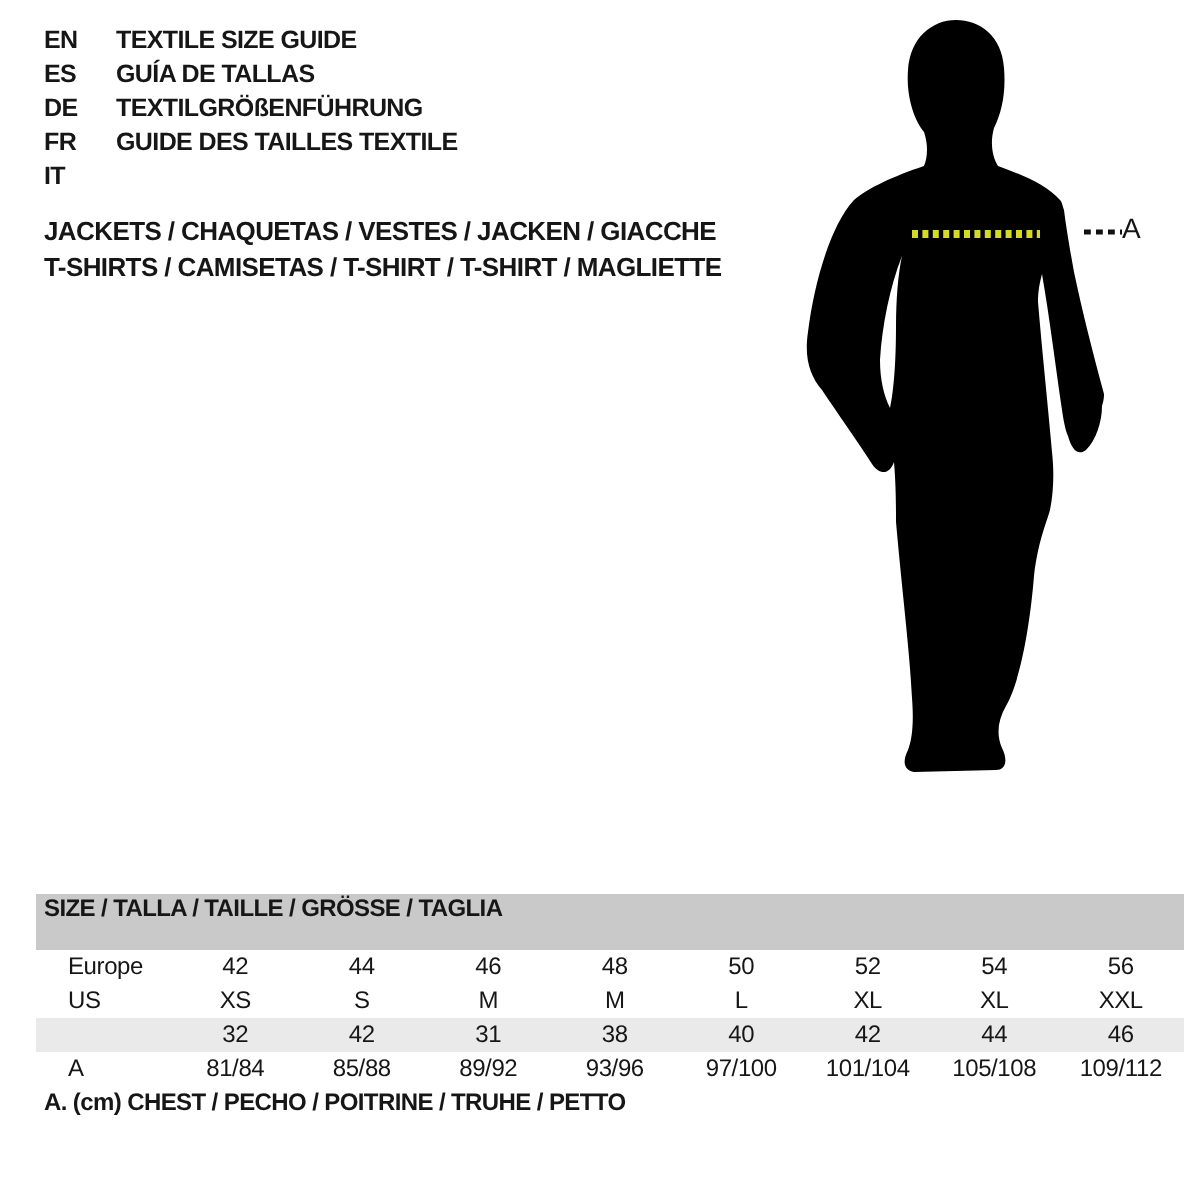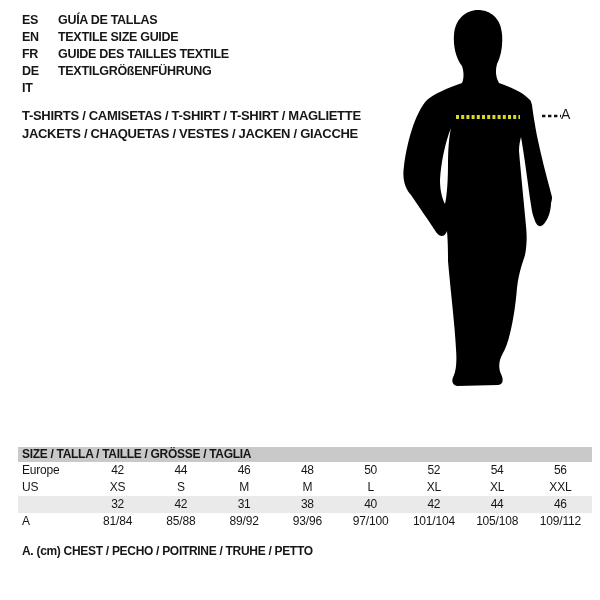--- a/index.html
+++ b/index.html
@@ -22,59 +22,59 @@
   .gap-fill{fill:#fff;}
   .chest-line{stroke:var(--accent-yellow,#d4da25);stroke-width:4;stroke-dasharray:3 2.2;fill:none;}
   .pointer-line{stroke:#111;stroke-width:2.6;stroke-dasharray:3.4 2.6;fill:none;}
   .measure-label{position:absolute;left:561px;top:106px;font-size:14px;font-weight:400;letter-spacing:0;}
 
   
   .section-title{position:absolute;left:22px;top:415px;font-size:13px;font-weight:700;letter-spacing:-0.3px;white-space:nowrap;}
 
   
   .size-table{position:absolute;left:18px;top:447px;width:574px;}
-  .t-header{height:15px;line-height:15px;background:var(--header-gray,#c9c9c9);font-size:12px;font-weight:700;letter-spacing:-0.3px;padding-left:4px;box-sizing:border-box;}
+  .t-header{height:28px;line-height:15px;background:var(--header-gray,#c9c9c9);font-size:12px;font-weight:700;letter-spacing:-0.3px;padding-left:4px;box-sizing:border-box;}
   .t-row{display:grid;grid-template-columns:68px repeat(8,1fr);height:17px;line-height:17px;font-size:12px;letter-spacing:-0.2px;}
   .t-row.shade{background:var(--row-gray,#eaeaea);}
-  .t-label{padding-left:4px;text-align:left;}
+  .t-label{padding-left:4px;text-align:left;margin-left:12px;}
   .t-cell{text-align:center;}
 
   
   .footnote{position:absolute;left:22px;top:544px;font-size:12px;font-weight:700;letter-spacing:-0.3px;white-space:nowrap;}
 </style>
 </head>
 <body>
 
 <div class="page">
 
   <div class="lang-list">
     <div class="lang-row">
+      <span class="lang-code">EN</span>
+      <span class="lang-label">TEXTILE SIZE GUIDE</span>
+    </div>
+    <div class="lang-row">
       <span class="lang-code">ES</span>
       <span class="lang-label">GUÍA DE TALLAS</span>
     </div>
     <div class="lang-row">
-      <span class="lang-code">EN</span>
-      <span class="lang-label">TEXTILE SIZE GUIDE</span>
+      <span class="lang-code">DE</span>
+      <span class="lang-label">TEXTILGRÖßENFÜHRUNG</span>
     </div>
     <div class="lang-row">
       <span class="lang-code">FR</span>
       <span class="lang-label">GUIDE DES TAILLES TEXTILE</span>
-    </div>
-    <div class="lang-row">
-      <span class="lang-code">DE</span>
-      <span class="lang-label">TEXTILGRÖßENFÜHRUNG</span>
     </div>
     <div class="lang-row">
       <span class="lang-code">IT</span>
     </div>
   </div>
 
   <div class="categories">
+    <div class="category-line">JACKETS / CHAQUETAS / VESTES / JACKEN / GIACCHE</div>
     <div class="category-line">T-SHIRTS / CAMISETAS / T-SHIRT / T-SHIRT / MAGLIETTE</div>
-    <div class="category-line">JACKETS / CHAQUETAS / VESTES / JACKEN / GIACCHE</div>
   </div>
 
   <svg class="figure" viewBox="0 0 175 385" xmlns="http://www.w3.org/2000/svg">
     <path class="body-fill" d="M83,5
       C71,5 60,14 59,30
       C58,43 62,55 67,61
       C69,67 69,73 67,78
       C52,83 39,89 32,95
       C20,108 12,137 9,161
       C7,174 10,183 16,190

